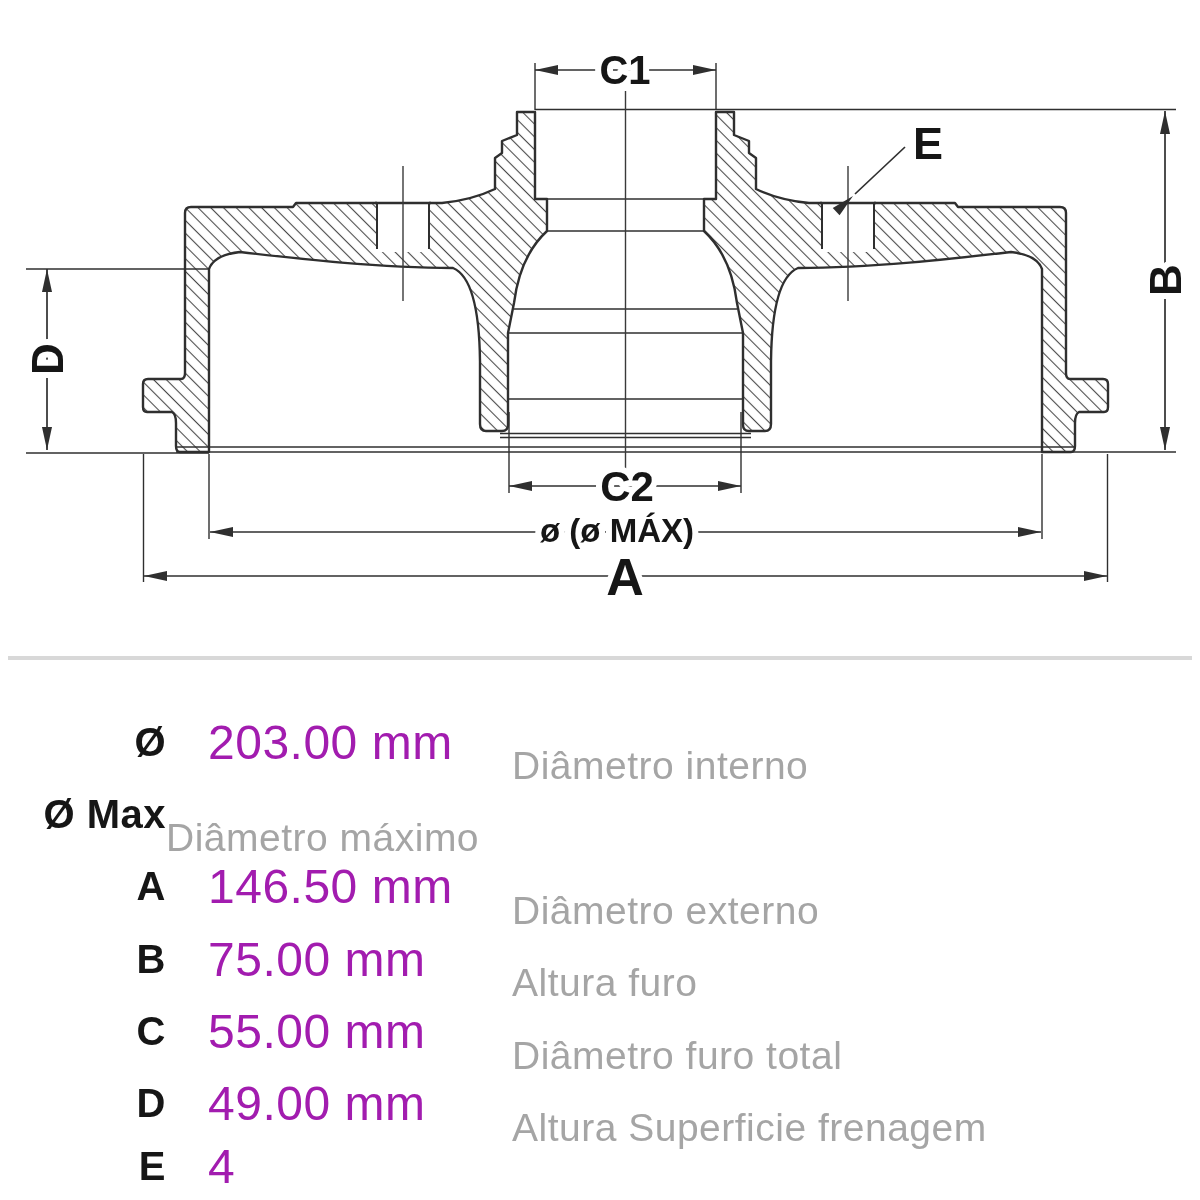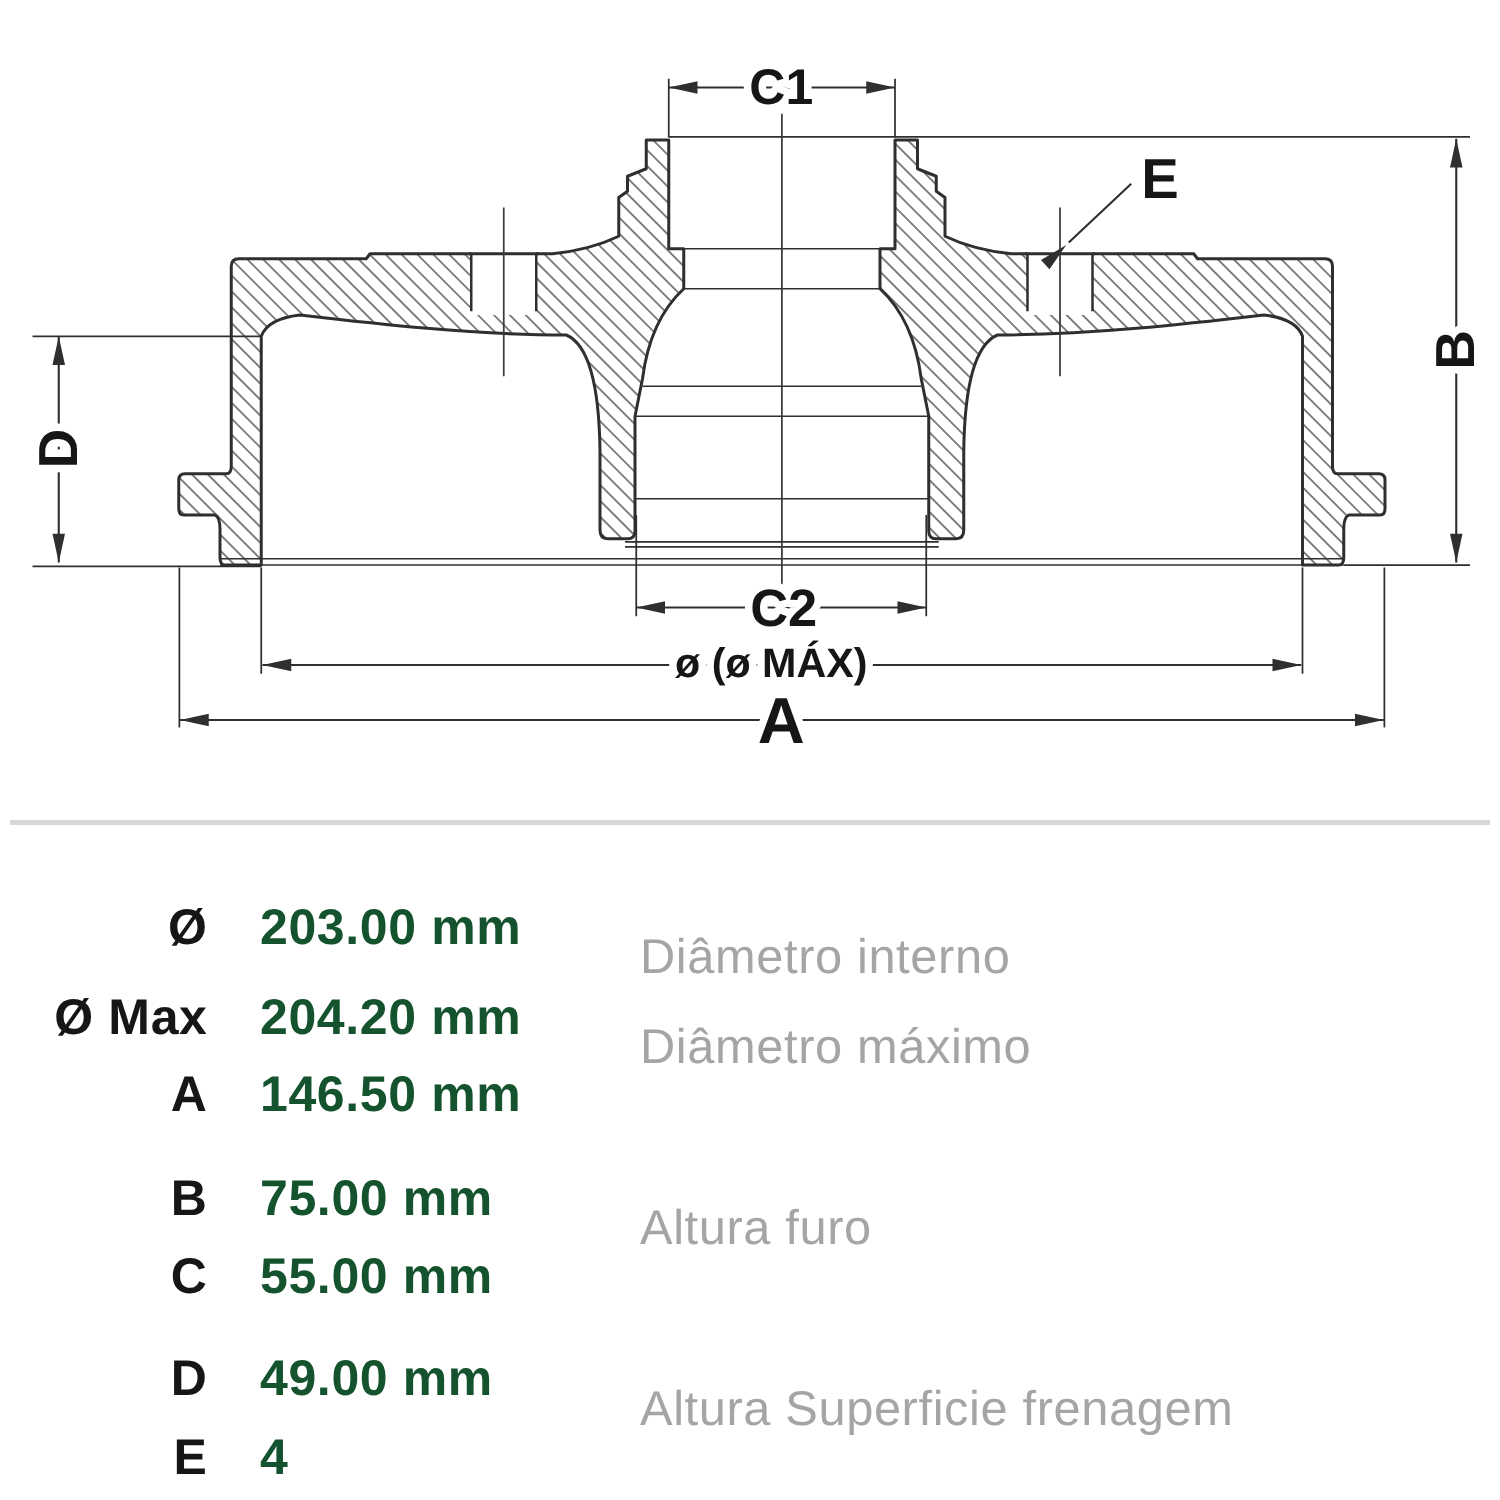--- a/index.html
+++ b/index.html
@@ -8,21 +8,21 @@
   .stage{position:absolute;left:0;top:16px;width:1180px;height:1200px;}
 
   svg text{font-family:"Liberation Sans","DejaVu Sans",sans-serif;}
   .dimlbl{font-weight:bold;fill:#161616;paint-order:stroke;stroke:#ffffff;stroke-width:12px;stroke-linejoin:round;}
 
   .divider{position:absolute;left:8px;top:640px;width:1184px;height:4px;background:#d8d8d8;}
 
   .spec-table{position:absolute;left:0;top:680px;width:1200px;}
   .spec-row{display:grid;grid-template-columns:166px 346px auto;height:72.4px;align-items:center;}
   .spec-symbol{text-align:right;font-size:40px;font-weight:bold;color:#161616;letter-spacing:0.5px;white-space:nowrap;}
-  .spec-value{padding-left:42px;font-size:40px;font-weight:bold;color:#14532d;letter-spacing:0.5px;white-space:nowrap;}
+  .spec-value{padding-left:42px;font-size:48px;font-weight:normal;color:#a21caf;letter-spacing:0.5px;white-space:nowrap;}
   .spec-desc{font-size:39px;font-weight:normal;color:#a5a5a5;letter-spacing:0.5px;white-space:nowrap;margin-top:48px;}
 </style>
 </head>
 <body>
 
 <div class="stage">
 
   
   <svg width="1200" height="620" viewBox="0 0 1200 620">
     <defs>
@@ -133,38 +133,39 @@
   <div class="spec-table">
 
     <div class="spec-row">
       <span class="spec-symbol">Ø</span>
       <span class="spec-value">203.00 mm</span>
       <span class="spec-desc">Diâmetro interno</span>
     </div>
 
     <div class="spec-row">
       <span class="spec-symbol">Ø Max</span>
-      <span class="spec-value">204.20 mm</span>
       <span class="spec-desc">Diâmetro máximo</span>
     </div>
 
     <div class="spec-row">
       <span class="spec-symbol">A</span>
       <span class="spec-value">146.50 mm</span>
+      <span class="spec-desc">Diâmetro externo</span>
     </div>
 
     <div class="spec-row">
       <span class="spec-symbol">B</span>
       <span class="spec-value">75.00 mm</span>
       <span class="spec-desc">Altura furo</span>
     </div>
 
     <div class="spec-row">
       <span class="spec-symbol">C</span>
       <span class="spec-value">55.00 mm</span>
+      <span class="spec-desc">Diâmetro furo total</span>
     </div>
 
     <div class="spec-row">
       <span class="spec-symbol">D</span>
       <span class="spec-value">49.00 mm</span>
       <span class="spec-desc">Altura Superficie frenagem</span>
     </div>
 
     <div class="spec-row">
       <span class="spec-symbol">E</span>

